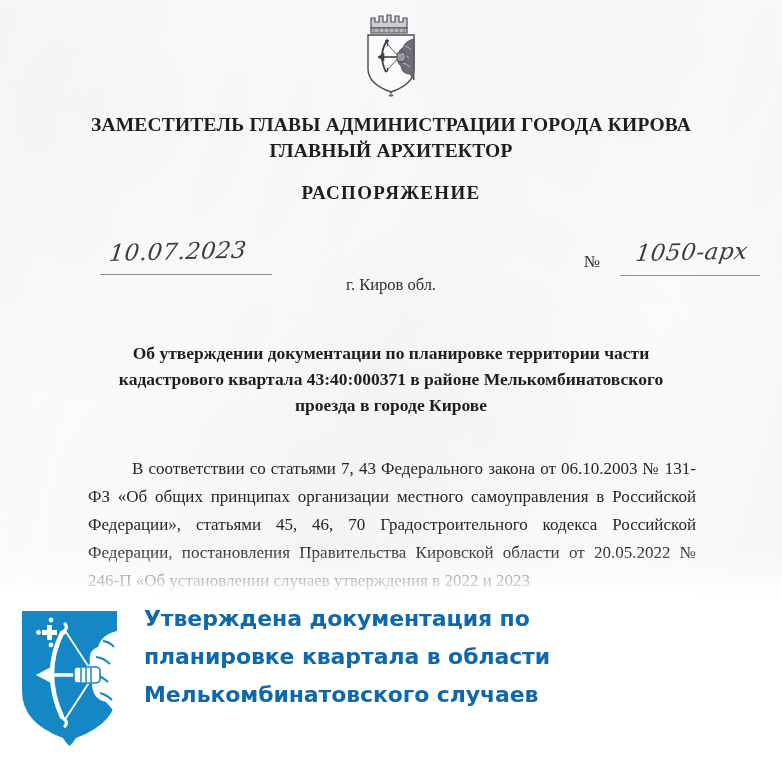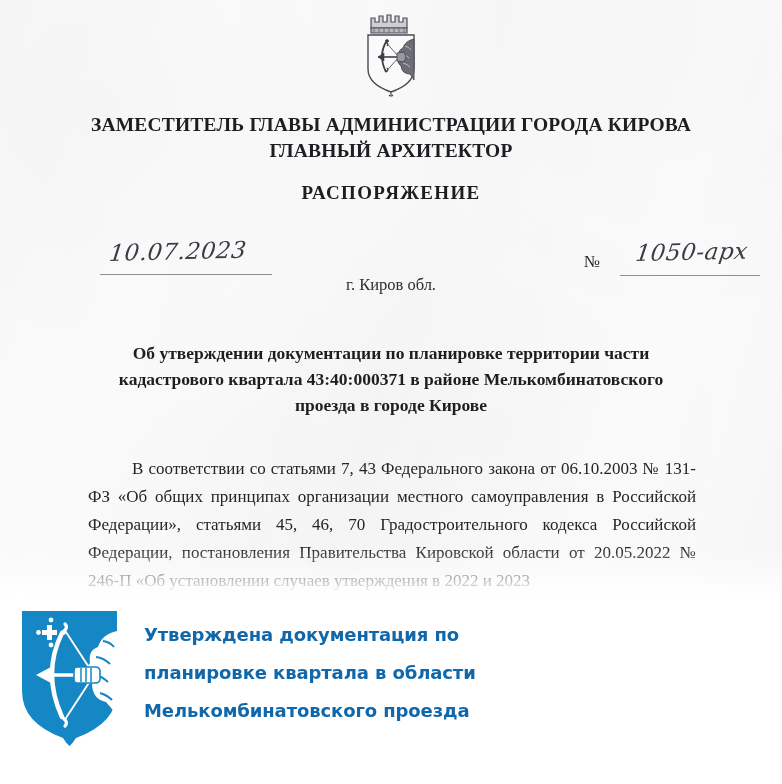--- a/index.html
+++ b/index.html
@@ -196,24 +196,24 @@
     align-items: flex-start;
     z-index: 6;
   }
   #banner-logo {
     margin-left: 18px;
     margin-top: 11px;
     flex: 0 0 auto;
   }
   #banner-text {
     margin-left: 23px;
-    margin-top: 20px;
+    margin-top: 4px;
     font-family: "DejaVu Sans", sans-serif;
     font-weight: bold;
-    font-size: 18px;
+    font-size: 22px;
     line-height: 38px;
     color: #1068ab;
     letter-spacing: -0.1px;
   }
   #banner-text .bline { display: block; white-space: nowrap; }
 </style>
 </head>
 <body>
 
 <div id="document-sheet">
@@ -323,15 +323,15 @@
       </g>
       <g fill="none" stroke="#1487c4" stroke-width="1.5">
         <path d="M63 61 v14 M68 61 v14 M73 61 v14"></path>
       </g>
     </svg>
   </div>
 
   <div id="banner-text">
     <span class="bline">Утверждена документация по</span>
     <span class="bline">планировке квартала в области</span>
-    <span class="bline">Мелькомбинатовского проезда</span>
+    <span class="bline">Мелькомбинатовского случаев</span>
   </div>
 </div>
 
 </body></html>

